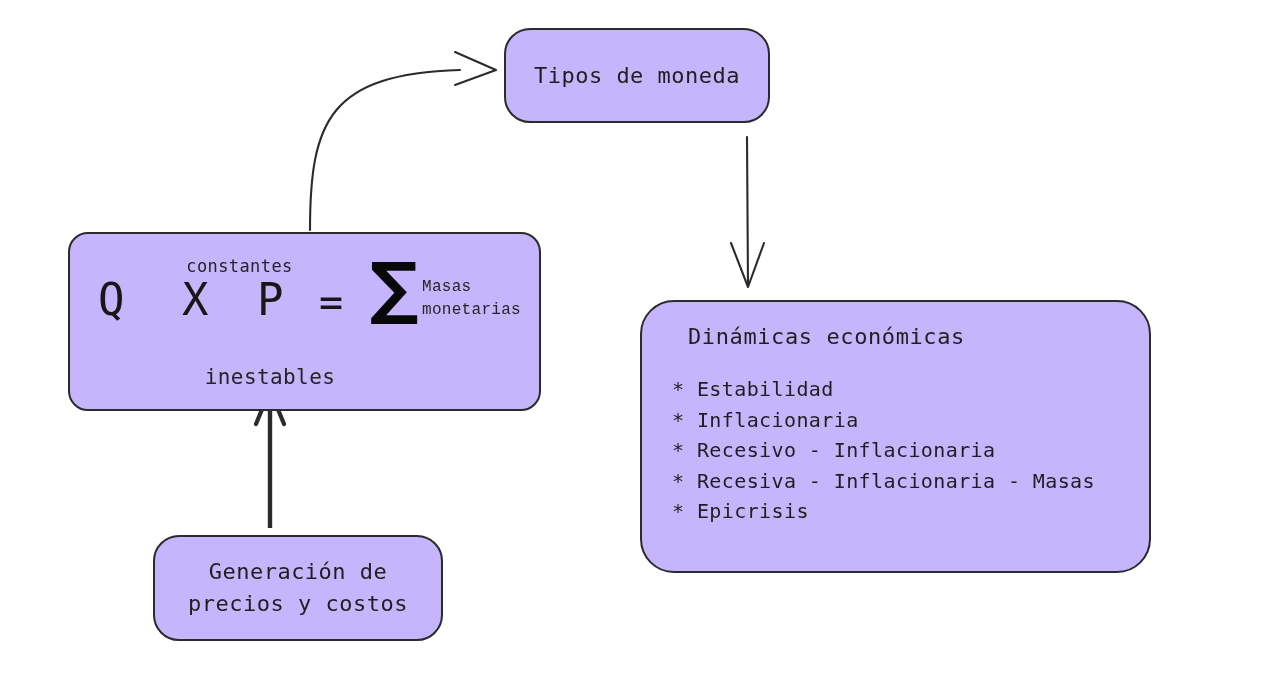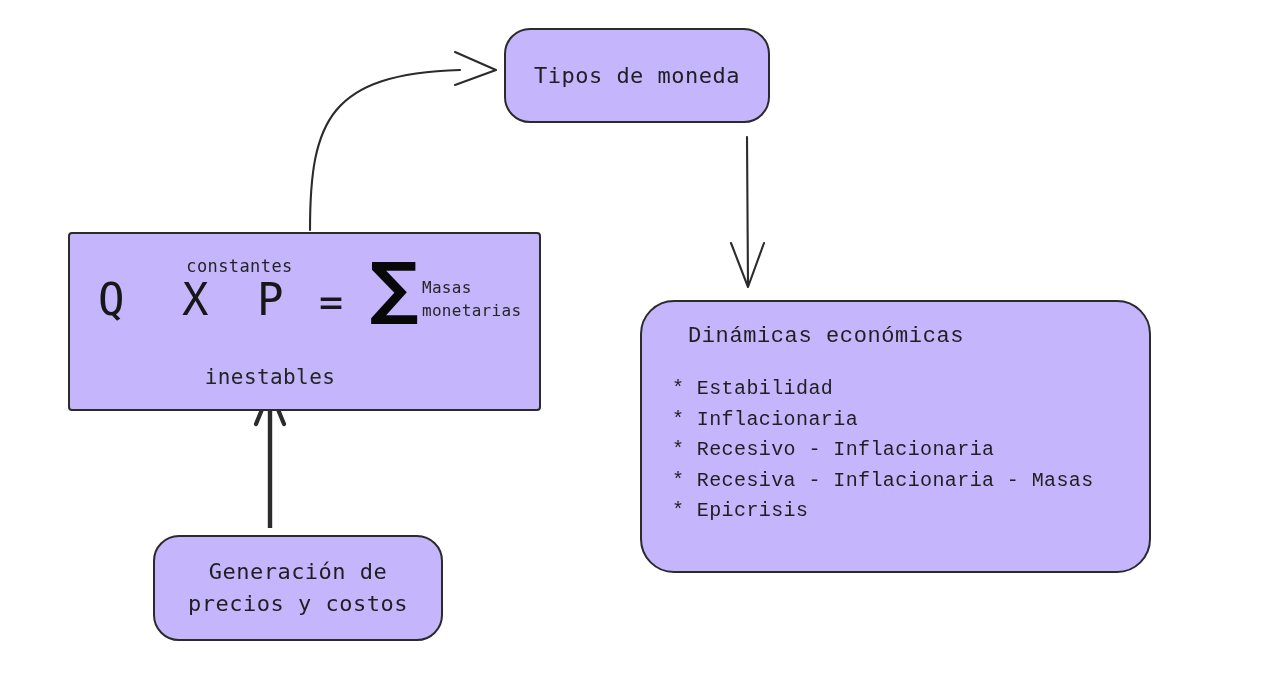--- a/index.html
+++ b/index.html
@@ -29,29 +29,28 @@
     top: 28px;
     width: 266px;
     height: 95px;
     border-radius: 26px;
   }
   .node-formula {
     left: 68px;
     top: 232px;
     width: 473px;
     height: 179px;
-    border-radius: 4px;
+    border-radius: 20px;
   }
   .node-dinamicas {
     left: 640px;
     top: 300px;
     width: 511px;
     height: 273px;
     border-radius: 34px;
-    font-family: Liberation Mono, monospace;
   }
   .node-generacion {
     left: 153px;
     top: 535px;
     width: 290px;
     height: 106px;
     border-radius: 26px;
     padding-left: 8px;
   }
   .center-text {
@@ -120,20 +119,21 @@
   }
   .f-masas {
     position: absolute;
     left: 352px;
     transform: translateY(-50%);
     font-size: 16px;
     line-height: 1.45;
     letter-spacing: 0.3px;
     color: #262626;
     white-space: pre;
+    font-family: Liberation Mono, monospace;
   }
   .din-title {
     position: absolute;
     left: 46px;
     top: 22px;
     font-size: 22px;
     letter-spacing: 0.6px;
     color: #1f1f1f;
   }
   .din-list {

